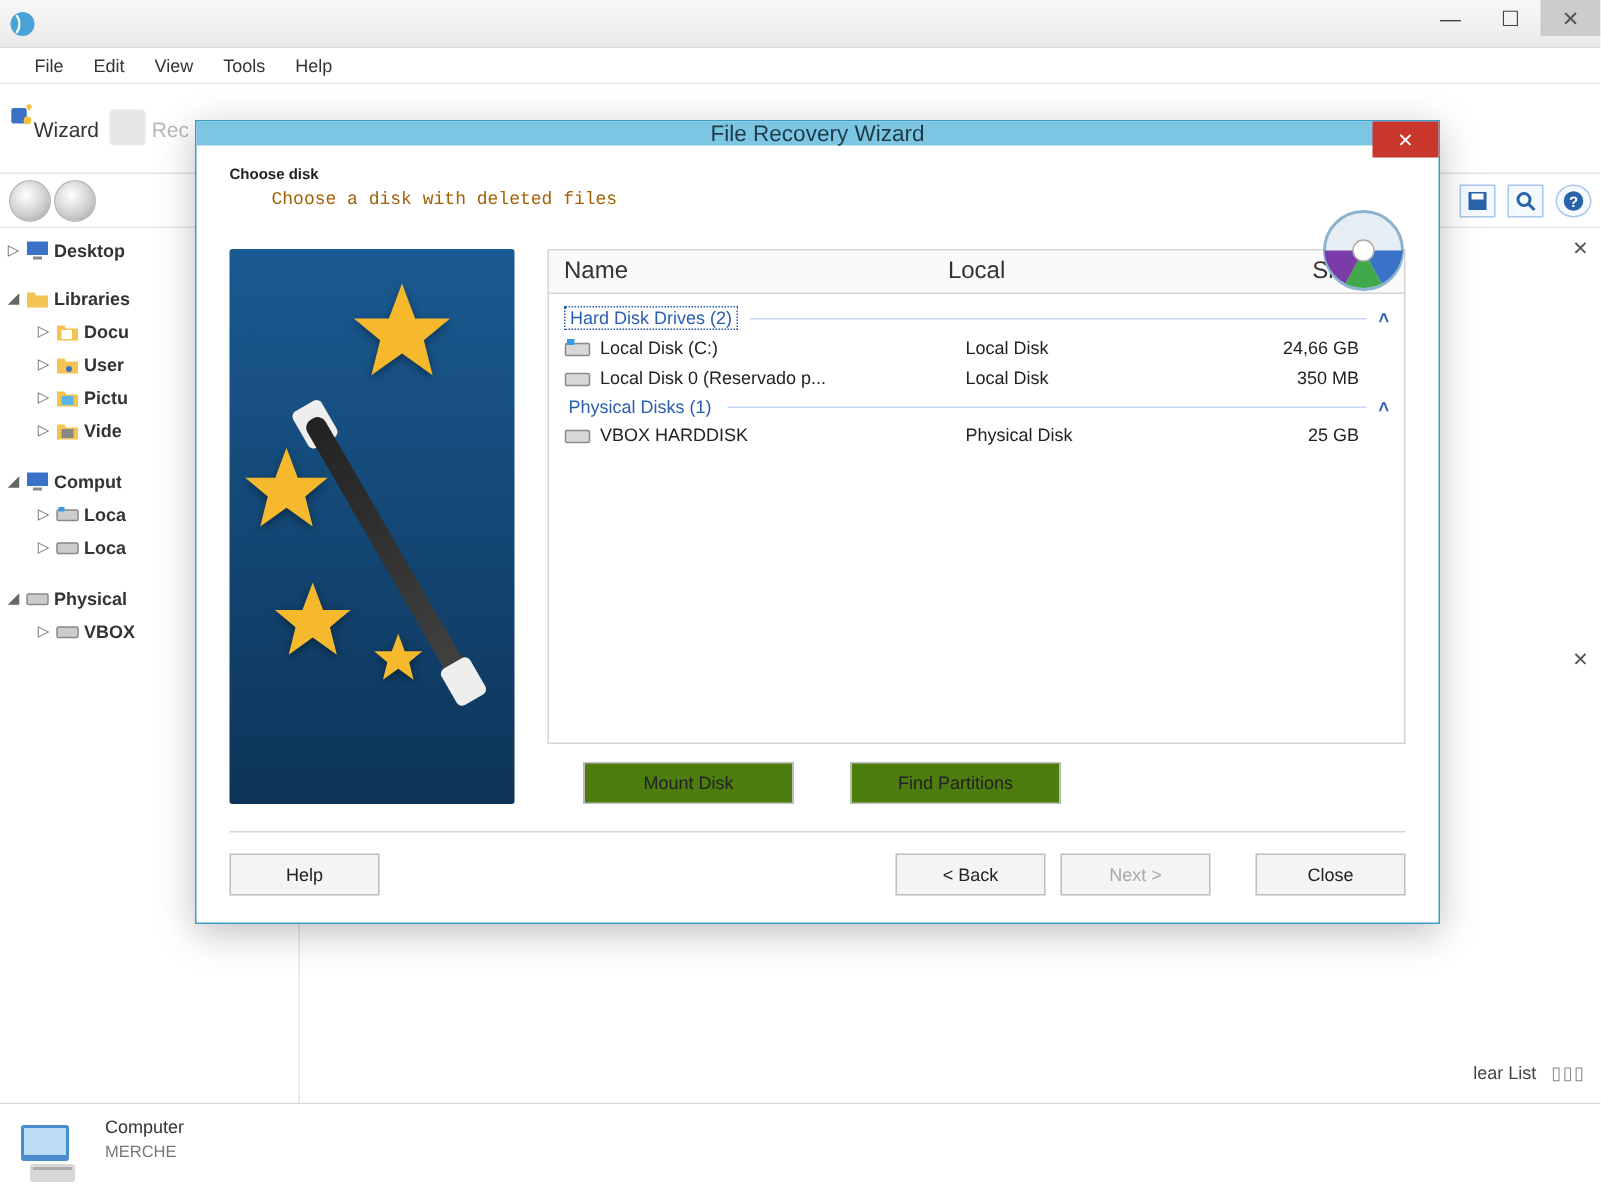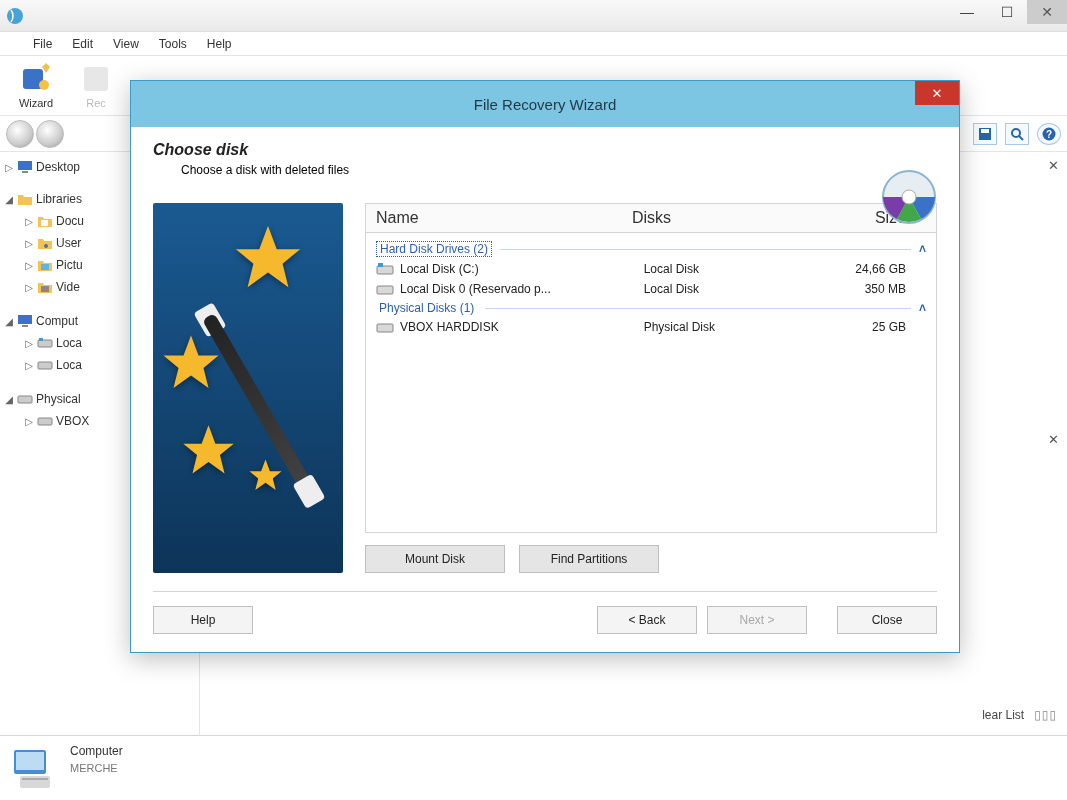--- a/index.html
+++ b/index.html
@@ -10,71 +10,71 @@
 
 
 .title-bar { height: 32px; background: linear-gradient(#f8f8f8, #eaeaea); display: flex; align-items: center; position: relative; border-bottom: 1px solid #ddd; }
 .title-bar-icon { margin-left: 6px; width: 18px; height: 18px; }
 .title-bar-title { position: absolute; left: 0; right: 0; text-align: center; font-size: 13px; color: #333; pointer-events: none; }
 .title-bar-buttons { position: absolute; right: 0; top: 0; display: flex; }
 .title-bar-btn { width: 40px; height: 24px; display: flex; align-items: center; justify-content: center; font-size: 14px; color: #444; font-family: Arial; }
 .title-bar-btn.close { background: #ccc; color: #555; }
 
 
-.menu-bar { height: 24px; background: #fff; display: flex; align-items: center; padding: 0 23px; font-size: 12px; color: #333; border-bottom: 1px solid #e5e5e5; }
+.menu-bar { height: 24px; background: #fff; display: flex; align-items: center; padding: 0 13px; font-size: 12px; color: #333; border-bottom: 1px solid #e5e5e5; }
 .menu-item { padding: 3px 10px; }
 
 
 .toolbar { height: 60px; background: #fff; display: flex; align-items: center; padding: 2px 6px; border-bottom: 1px solid #e5e5e5; }
-.toolbar-btn { display: flex; flex-direction: column; align-items: center; justify-content: center; width: 60px; font-size: 11px; color: #333; }
+.toolbar-btn { display: flex; flex-direction: row; align-items: center; justify-content: flex-end; width: 60px; font-size: 14px; color: #333; }
 .toolbar-icon { width: 32px; height: 32px; margin-bottom: 2px; }
 
 
 .nav-bar { height: 36px; background: #fff; display: flex; align-items: center; padding: 0 6px; border-bottom: 1px solid #e5e5e5; }
 .nav-circles { display: flex; gap: 2px; }
 .nav-circle { width: 28px; height: 28px; border-radius: 50%; background: radial-gradient(circle at 40% 35%, #fff, #ccc 60%, #999); border: 1px solid #bbb; }
 .nav-right { margin-left: auto; display: flex; gap: 8px; align-items: center; }
 .nav-iconbtn { width: 24px; height: 22px; border: 1px solid #a9c8e8; display: flex; align-items: center; justify-content: center; font-size: 13px; color: #2a64a8; background: #f4f9fe; }
 
 
 .content { flex: 1; display: flex; position: relative; background: #fff; }
 
 
 .sidebar { width: 200px; padding: 4px 2px; font-size: 12px; color: #333; border-right: 1px solid #e5e5e5; }
 .tree-item { display: flex; align-items: center; padding: 3px 2px; gap: 3px; }
 .tree-caret { width: 10px; display: inline-block; text-align: center; color: #666; font-size: 10px; }
 .tree-icon { width: 16px; height: 16px; display: inline-flex; align-items: center; justify-content: center; }
-.tree-label { white-space: nowrap; overflow: hidden; }
+.tree-label { white-space: nowrap; overflow: hidden; font-weight: bold; }
 .indent-1 { padding-left: 22px; }
 
 
 .right-panel { flex: 1; position: relative; }
 .panel-close { position: absolute; right: 8px; top: 6px; color: #555; font-size: 13px; }
 
 
 .status-area { border-top: 1px solid #d7d7d7; padding: 8px 10px; display: flex; gap: 12px; align-items: flex-start; background: #fff; font-size: 12px; color: #333; }
 .status-icon { width: 48px; height: 48px; }
 .status-text { display: flex; flex-direction: column; gap: 4px; }
 .status-name { font-weight: normal; }
 .status-sub { color: #777; font-size: 11px; }
 .status-details { display: flex; flex-direction: column; gap: 6px; margin-left: 50px; }
 .status-row { display: flex; gap: 6px; }
 .status-label { color: #777; }
 .bottom-right-tools { position: absolute; right: 10px; bottom: 78px; display: flex; gap: 10px; align-items: flex-start; font-size: 12px; color: #444; }
 
 
 .modal-overlay { position: absolute; inset: 0; }
 .wizard { position: absolute; left: 130px; top: 80px; width: 830px; background: #fff; border: 1px solid #3a9cc7; box-shadow: 0 6px 24px rgba(0,0,0,.25); }
-.wizard-titlebar { height: 46px; background: #7cc5e3; display: flex; align-items: center; position: relative; }
+.wizard-titlebar { height: 16px; background: #7cc5e3; display: flex; align-items: center; position: relative; }
 .wizard-title { position: absolute; left: 0; right: 0; text-align: center; font-size: 15px; color: #1e3a47; }
 .wizard-close { position: absolute; right: 0; top: 0; width: 44px; height: 24px; background: #c9372c; color: #fff; display: flex; align-items: center; justify-content: center; font-size: 13px; }
 
 .wizard-body { padding: 14px 22px 18px 22px; }
-.wizard-heading { font-weight: bold; font-size: 16px; color: #222; font-style: italic; }
-.wizard-subheading { font-size: 12px; color: #000000; margin-left: 28px; margin-top: 4px; }
+.wizard-heading { font-weight: bold; font-size: 10px; color: #222; }
+.wizard-subheading { font-size: 12px; color: #a16207; margin-left: 28px; margin-top: 4px; font-family: Liberation Mono, monospace; }
 .wizard-disc { position: absolute; right: 22px; top: 42px; width: 56px; height: 56px; }
 
 .wizard-main { display: flex; gap: 22px; margin-top: 26px; }
 .wizard-image { width: 190px; height: 370px; background: linear-gradient(#1a5a92, #0d3458); border-radius: 2px; position: relative; overflow: hidden; }
 .wand { position: absolute; left: 40px; top: 90px; width: 130px; height: 220px; transform: rotate(-30deg); }
 .wand-stick { position: absolute; left: 58px; top: 10px; width: 14px; height: 210px; background: linear-gradient(#222, #444); border-radius: 6px; }
 .wand-tip { position: absolute; left: 54px; top: 0; width: 22px; height: 28px; background: #eee; border-radius: 4px; }
 .wand-base { position: absolute; left: 54px; top: 198px; width: 22px; height: 28px; background: #eee; border-radius: 4px; }
 .star { position: absolute; width: 50px; height: 50px; }
 .star svg { width: 100%; height: 100%; filter: drop-shadow(0 2px 3px rgba(0,0,0,.4)); }
@@ -91,21 +91,21 @@
 .group-label { border: 1px dotted #2a5fb0; padding: 0 3px; }
 .group-line { flex: 1; height: 1px; background: #c5d7f0; margin: 0 8px; }
 .group-chevron { color: #2a5fb0; font-size: 12px; font-weight: bold; }
 .disk-row { display: flex; align-items: center; padding: 3px 10px; }
 .disk-icon { width: 18px; height: 14px; margin-right: 6px; }
 .disk-name { flex: 1.3; }
 .disk-type { flex: 0.8; }
 .disk-size { flex: 0.6; text-align: right; padding-right: 20px; }
 
 .wizard-actions { display: flex; gap: 14px; margin-top: 12px; }
-.wbtn { min-width: 140px; padding: 6px 10px; font-size: 12px; background: #e5e5e5; border: 1px solid #bfbfbf; color: #222; text-align: center; }
+.wbtn { min-width: 140px; padding: 6px 10px; font-size: 12px; background: #4d7c0f; border: 1px solid #bfbfbf; color: #222; text-align: center; margin-left: 24px; }
 
 .wizard-hr { height: 1px; background: #d5d5d5; margin: 18px 0 14px 0; }
 .wizard-footer { display: flex; align-items: center; }
 .wizard-footer .spacer { flex: 1; }
 .fbtn { min-width: 100px; padding: 6px 18px; font-size: 12px; background: #f4f4f4; border: 1px solid #bfbfbf; color: #222; text-align: center; margin-left: 10px; }
 .fbtn.disabled { color: #a8a8a8; }
 .fbtn.help { margin-left: 0; }
 
 
 .folder-icon { width: 16px; height: 14px; }
@@ -363,21 +363,21 @@
           <div class="wand">
               <div class="wand-tip"></div>
               <div class="wand-stick"></div>
               <div class="wand-base"></div>
             </div>
         </div>
 
         <div class="wizard-list">
           <div class="wizard-table-head">
             <div class="wth-col wth-name">Name</div>
-            <div class="wth-col wth-type">Disks</div>
+            <div class="wth-col wth-type">Local</div>
             <div class="wth-col wth-size">Size</div>
           </div>
           <div class="wizard-table-body">
             <div class="group-row">
               <span class="group-label">Hard Disk Drives (2)</span>
               <span class="group-line"></span>
               <span class="group-chevron">˄</span>
             </div>
             <div class="disk-row">
               <span class="disk-icon"><svg viewBox="0 0 18 14">

